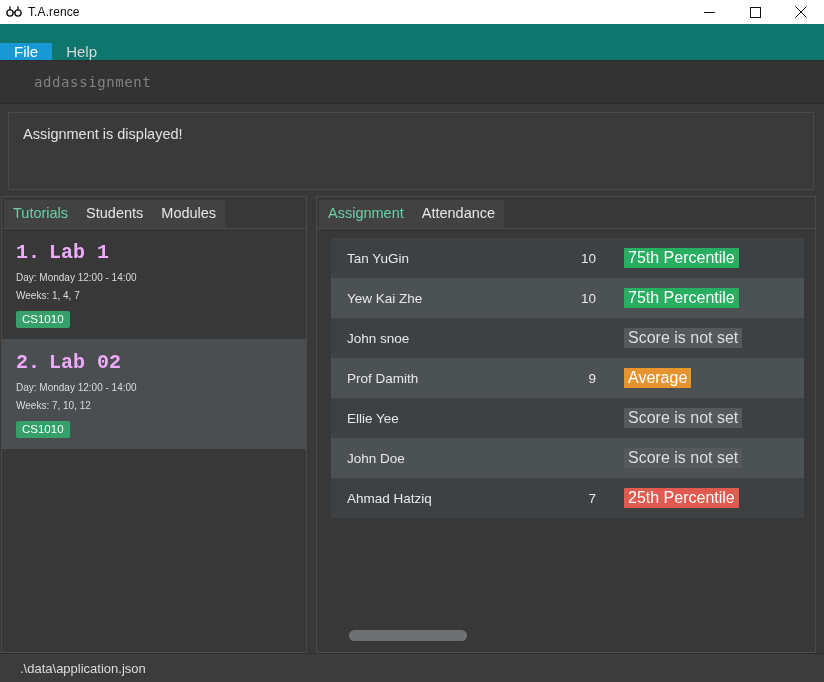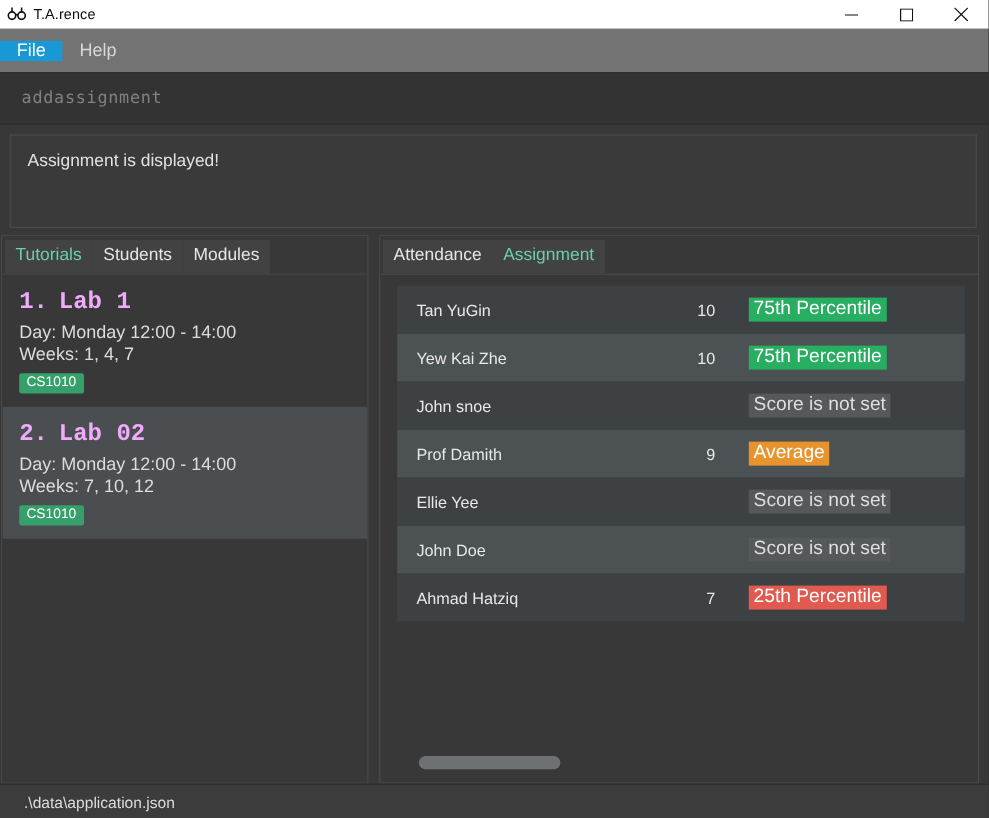--- a/index.html
+++ b/index.html
@@ -51,23 +51,23 @@
     height: 24px;
     display: flex;
     align-items: center;
     justify-content: center;
   }
   .win-btn svg { display: block; }
 
   
   .menubar {
     height: 36px;
-    background: #737373;
-    display: flex;
-    align-items: center;
+    background: #0f766e;
+    display: flex;
+    align-items: flex-end;
     flex: none;
   }
   .menu-item {
     display: flex;
     align-items: center;
     padding: 0 14px;
     font-size: 15px;
     color: #d7d7d7;
   }
   .menu-item.active {
@@ -82,21 +82,21 @@
     border-top: 1px solid #2e2e2e;
     border-bottom: 1px solid #2b2b2b;
     display: flex;
     align-items: center;
     flex: none;
   }
   .command-text {
     font-family: "DejaVu Sans Mono", "Liberation Mono", monospace;
     font-size: 14px;
     color: #7e8285;
-    padding-left: 18px;
+    padding-left: 34px;
     letter-spacing: 0.6px;
   }
 
   
   .result-wrap {
     padding: 8px 10px 6px 8px;
     flex: none;
   }
   .result-box {
     height: 78px;
@@ -166,21 +166,21 @@
   .tut-card.alt { background: #4a4e50; }
   .tut-title {
     font-size: 20px;
     font-weight: bold;
     color: #f0abfc;
     margin-bottom: 5px;
     font-family: Liberation Mono, monospace;
   }
   .tut-title .idx { margin-right: 9px; }
   .tut-line {
-    font-size: 15px;
+    font-size: 10px;
     color: #dcdcdc;
     line-height: 18px;
   }
   .mod-badge {
     display: inline-block;
     margin-top: 6px;
     background: #35a06a;
     color: #ffffff;
     font-size: 11.5px;
     padding: 2px 6px 3px 6px;
@@ -364,25 +364,25 @@
           <div class="tut-line">Weeks: 7, 10, 12</div>
           <div class="mod-badge">CS1010</div>
         </div>
       </div>
     </div>
 
     <div class="gap"></div>
 
     <div class="panel panel-right">
       <div class="tabs">
+        <div class="tab active">
+          <span>Assignment</span>
+        </div>
         <div class="tab surfaced">
           <span>Attendance</span>
-        </div>
-        <div class="tab active">
-          <span>Assignment</span>
         </div>
       </div>
 
       <div class="table-area">
         <div class="table-rows">
 
           <div class="row">
             <div class="cell-name">Tan YuGin</div>
             <div class="cell-score">10</div>
             <div class="cell-status">

